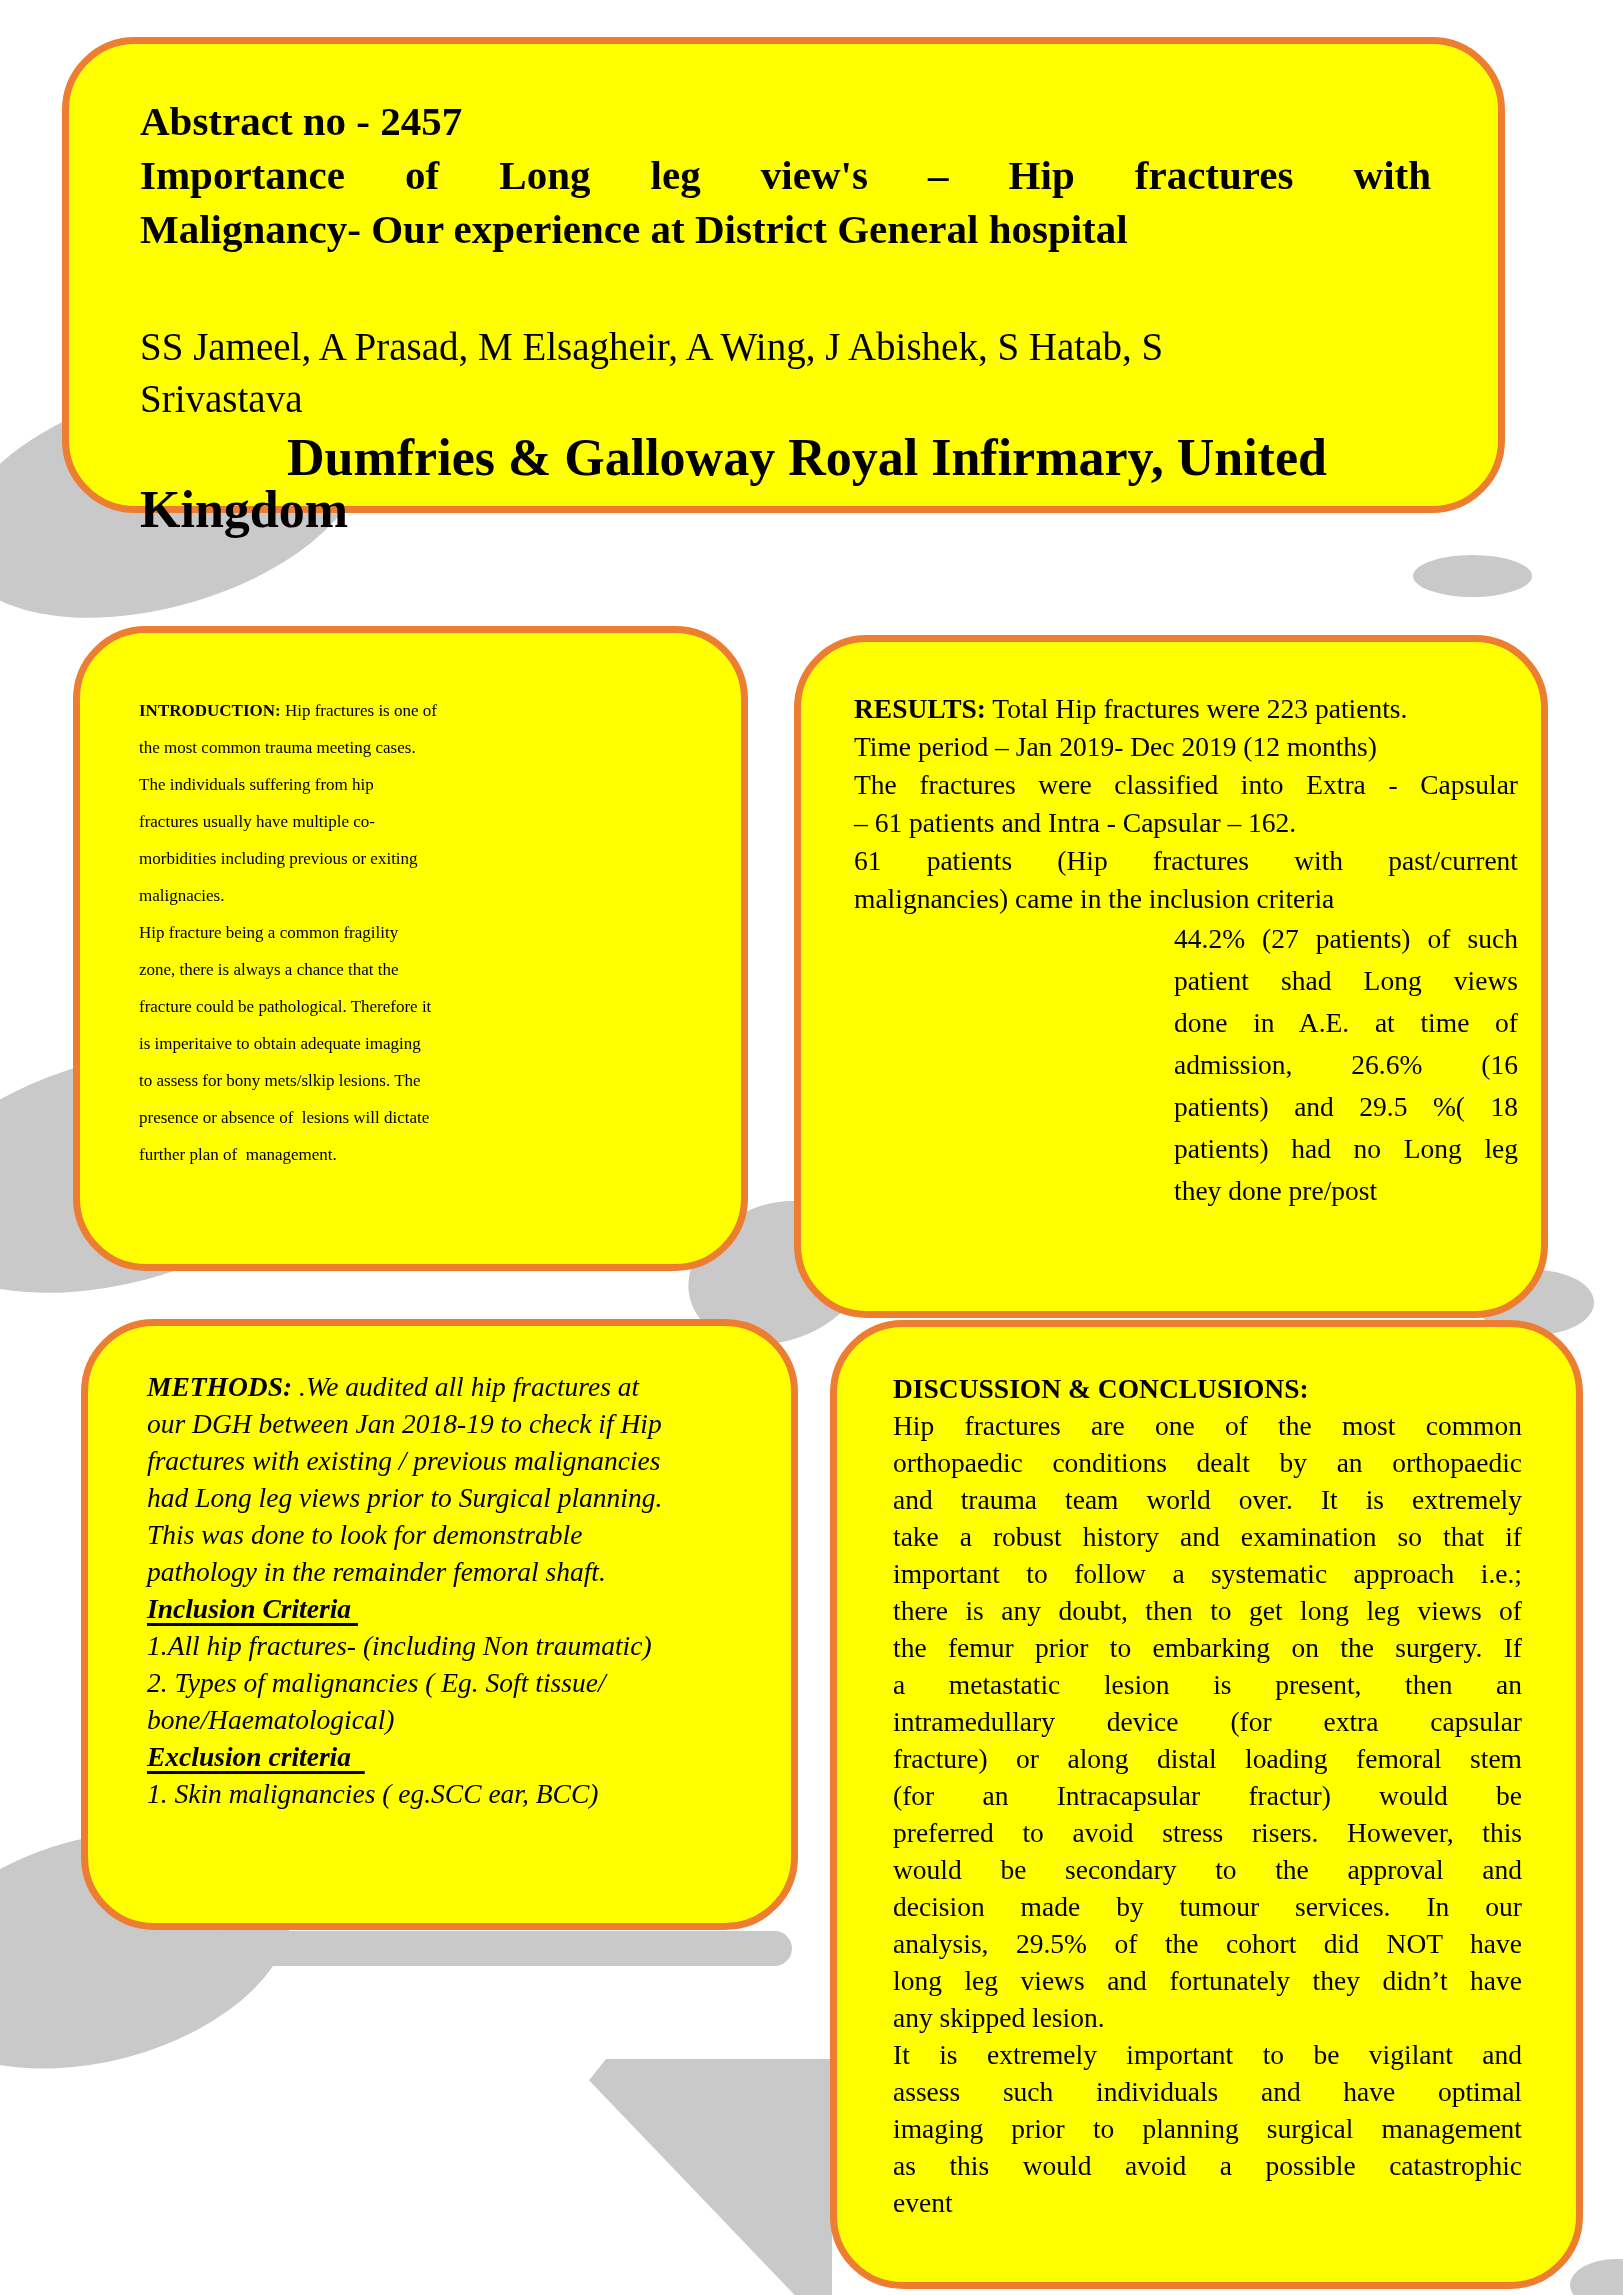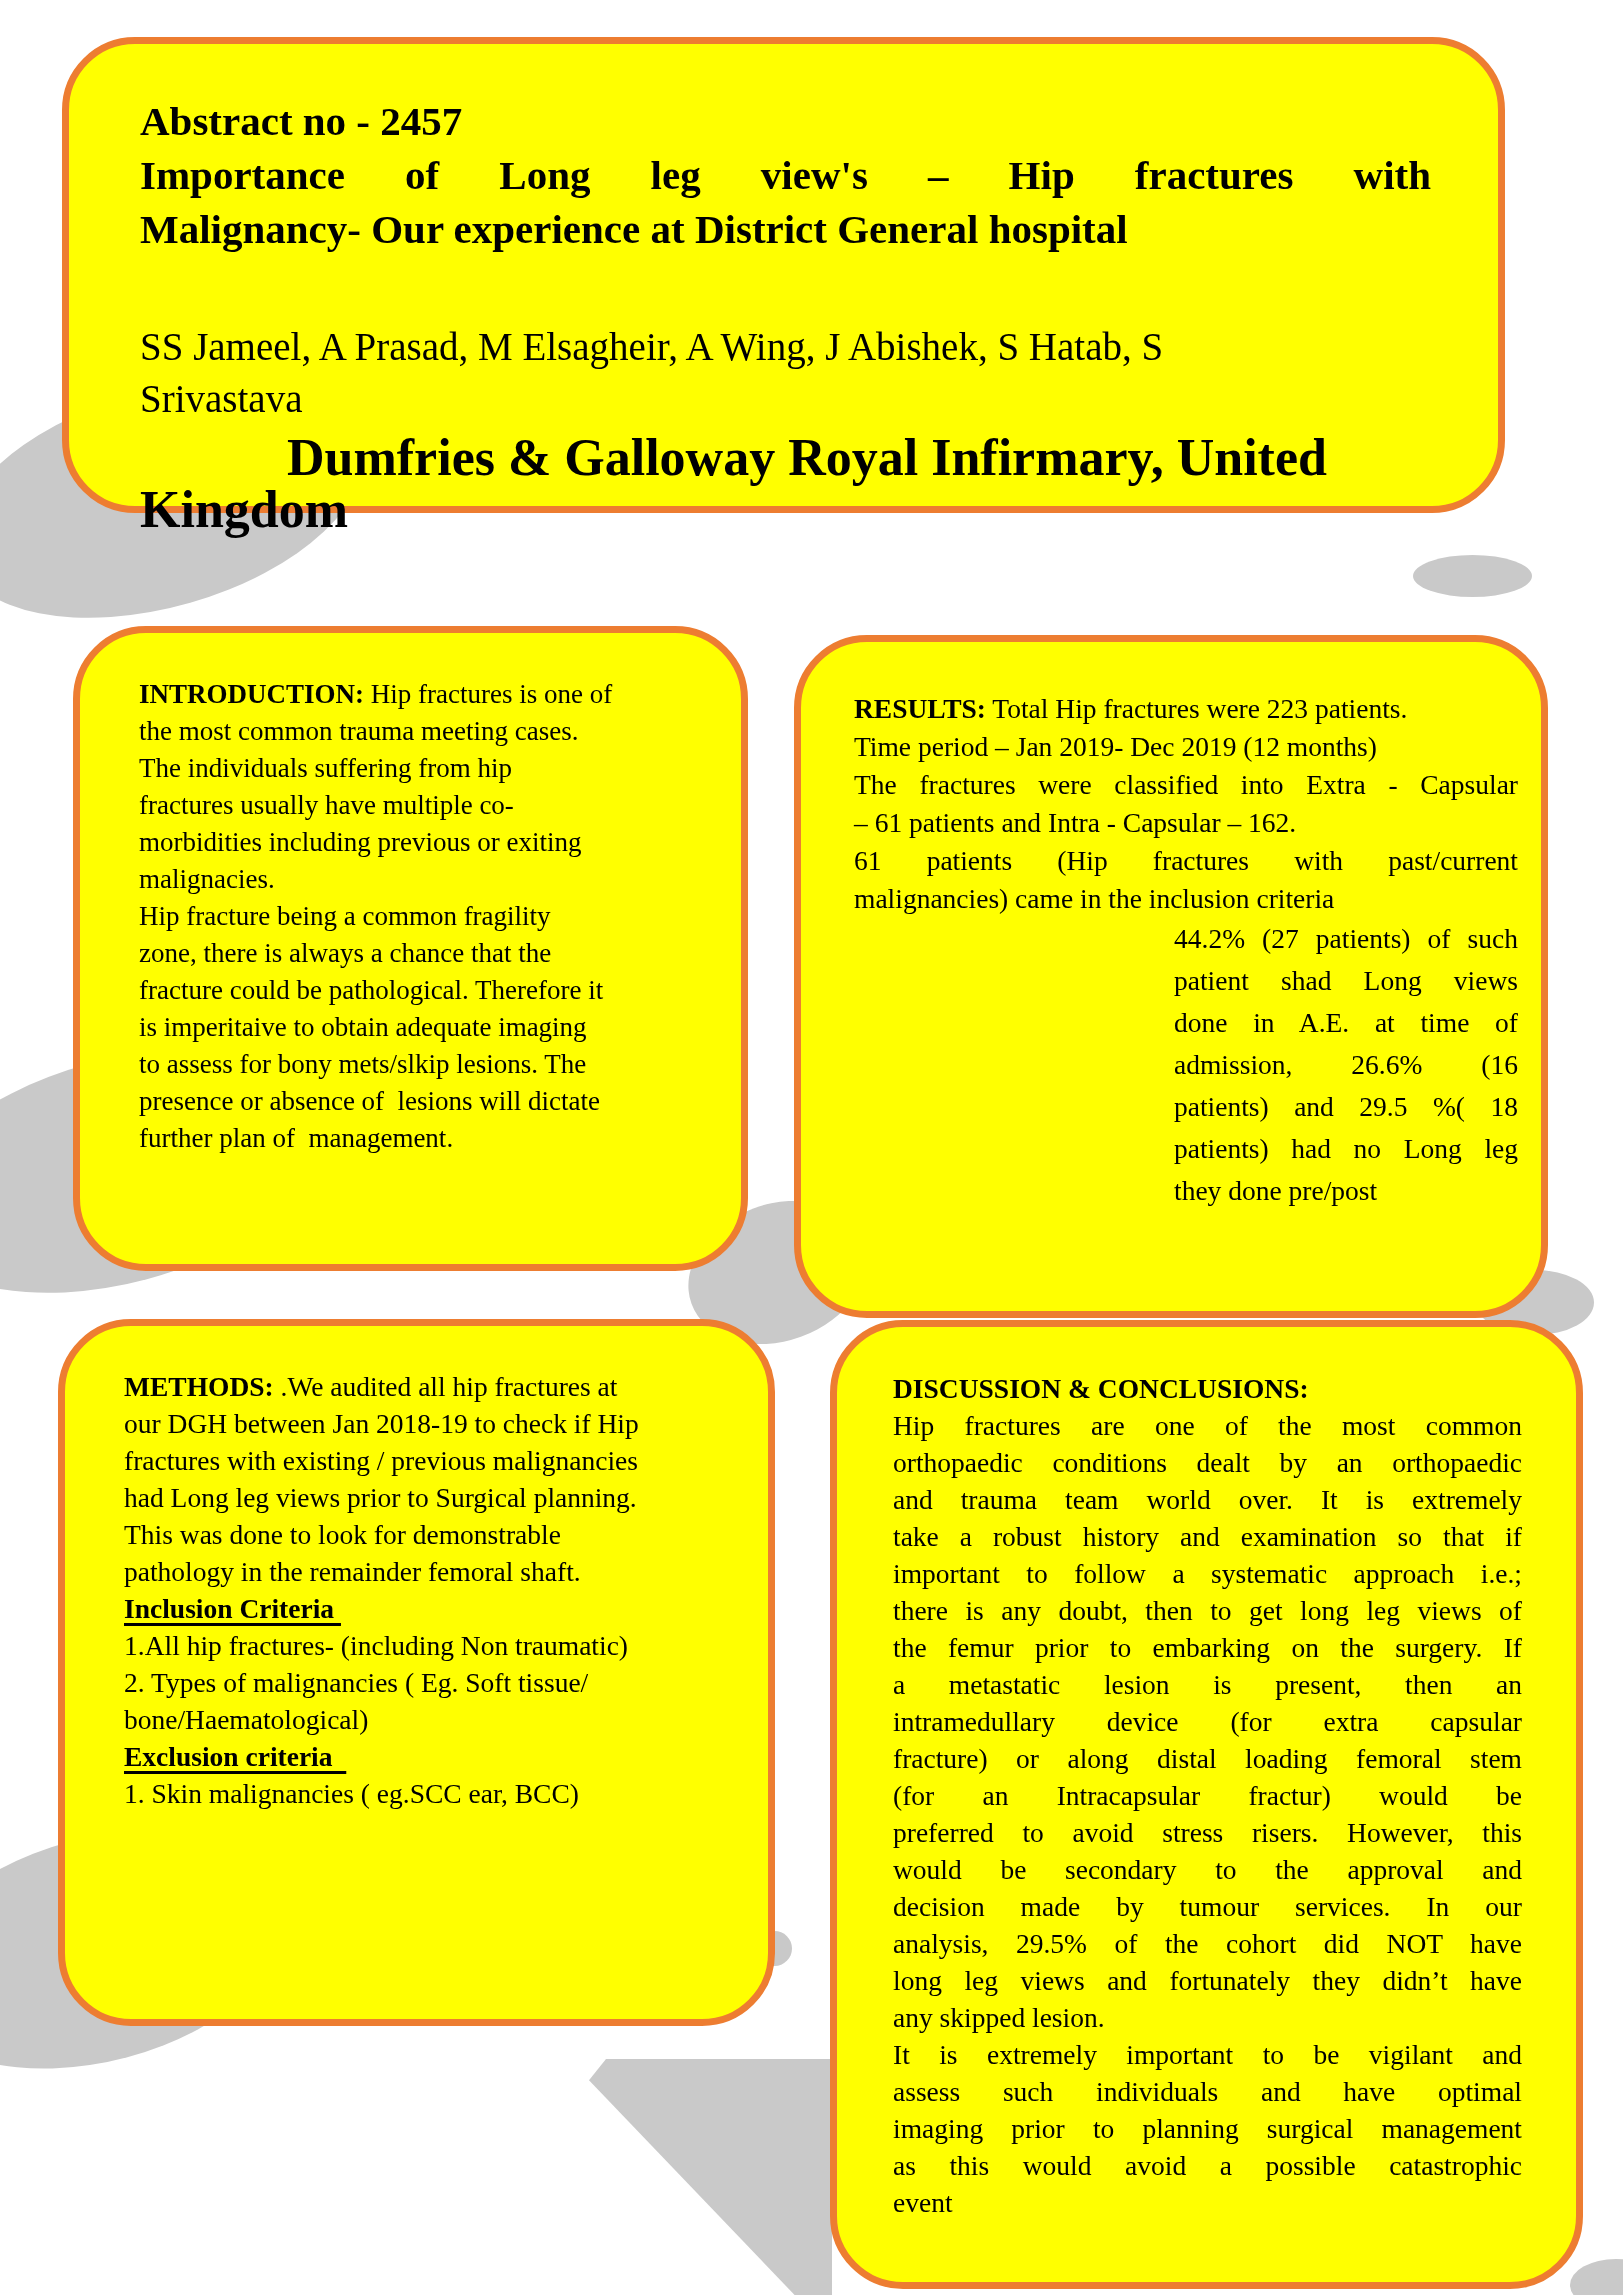--- a/index.html
+++ b/index.html
@@ -11,21 +11,21 @@
   .ln{min-height:1em;white-space:pre-wrap;}
   .jz .ln:not(.last){text-align:justify;text-align-last:justify;}
   u{text-decoration-thickness:3.3px;text-underline-offset:4.6px;}
 
   
   .title-head{padding:50px 67px 0 71px;font-size:41px;line-height:54px;font-weight:bold;}
   .authors{padding:0 67px 0 71px;font-size:39px;line-height:52px;margin-top:65px;}
   .affil{padding:0 67px 0 71px;font-size:52px;line-height:52px;text-indent:147px;margin-top:7px;font-weight:bold;}
 
   
-  .intro-text{padding:43px 25px 0 59px;font-size:27px;line-height:37px;}
+  .intro-text{padding:59px 25px 0 59px;font-size:17px;line-height:37px;}
   .results-text{padding:48px 23px 0 53px;font-size:27.5px;line-height:38px;}
   .results-indent{padding:0 23px 0 373px;font-size:27.5px;line-height:42px;}
   .methods-text{padding:42px 39px 0 59px;font-size:27.5px;line-height:37px;}
   .disc-text{padding:43px 54px 0 56px;font-size:27.5px;line-height:37px;}
 </style>
 </head>
 <body>
 
 <div class="page">
 
@@ -85,21 +85,21 @@
         <div class="ln">44.2% (27 patients) of such</div>
         <div class="ln">patient shad Long views</div>
         <div class="ln">done in A.E. at time of</div>
         <div class="ln">admission, 26.6% (16</div>
         <div class="ln">patients) and 29.5 %( 18</div>
         <div class="ln">patients) had no Long leg</div>
         <div class="ln last">they done pre/post</div>
       </div>
   </div>
 
-  <div class="box" style="left:58px;top:1319px;width:717px;height:707px;">
+  <div class="box" style="left:81px;top:1319px;width:717px;height:611px;font-style:italic;">
     <div class="methods-text">
         <div class="ln"><b>METHODS:</b> .We audited all hip fractures at</div>
         <div class="ln">our DGH between Jan 2018-19 to check if Hip</div>
         <div class="ln">fractures with existing / previous malignancies</div>
         <div class="ln">had Long leg views prior to Surgical planning.</div>
         <div class="ln">This was done to look for demonstrable</div>
         <div class="ln last">pathology in the remainder femoral shaft.</div>
         <div class="ln last"><b><u>Inclusion Criteria </u></b></div>
         <div class="ln">1.All hip fractures- (including Non traumatic)</div>
         <div class="ln">2. Types of malignancies ( Eg. Soft tissue/</div>

